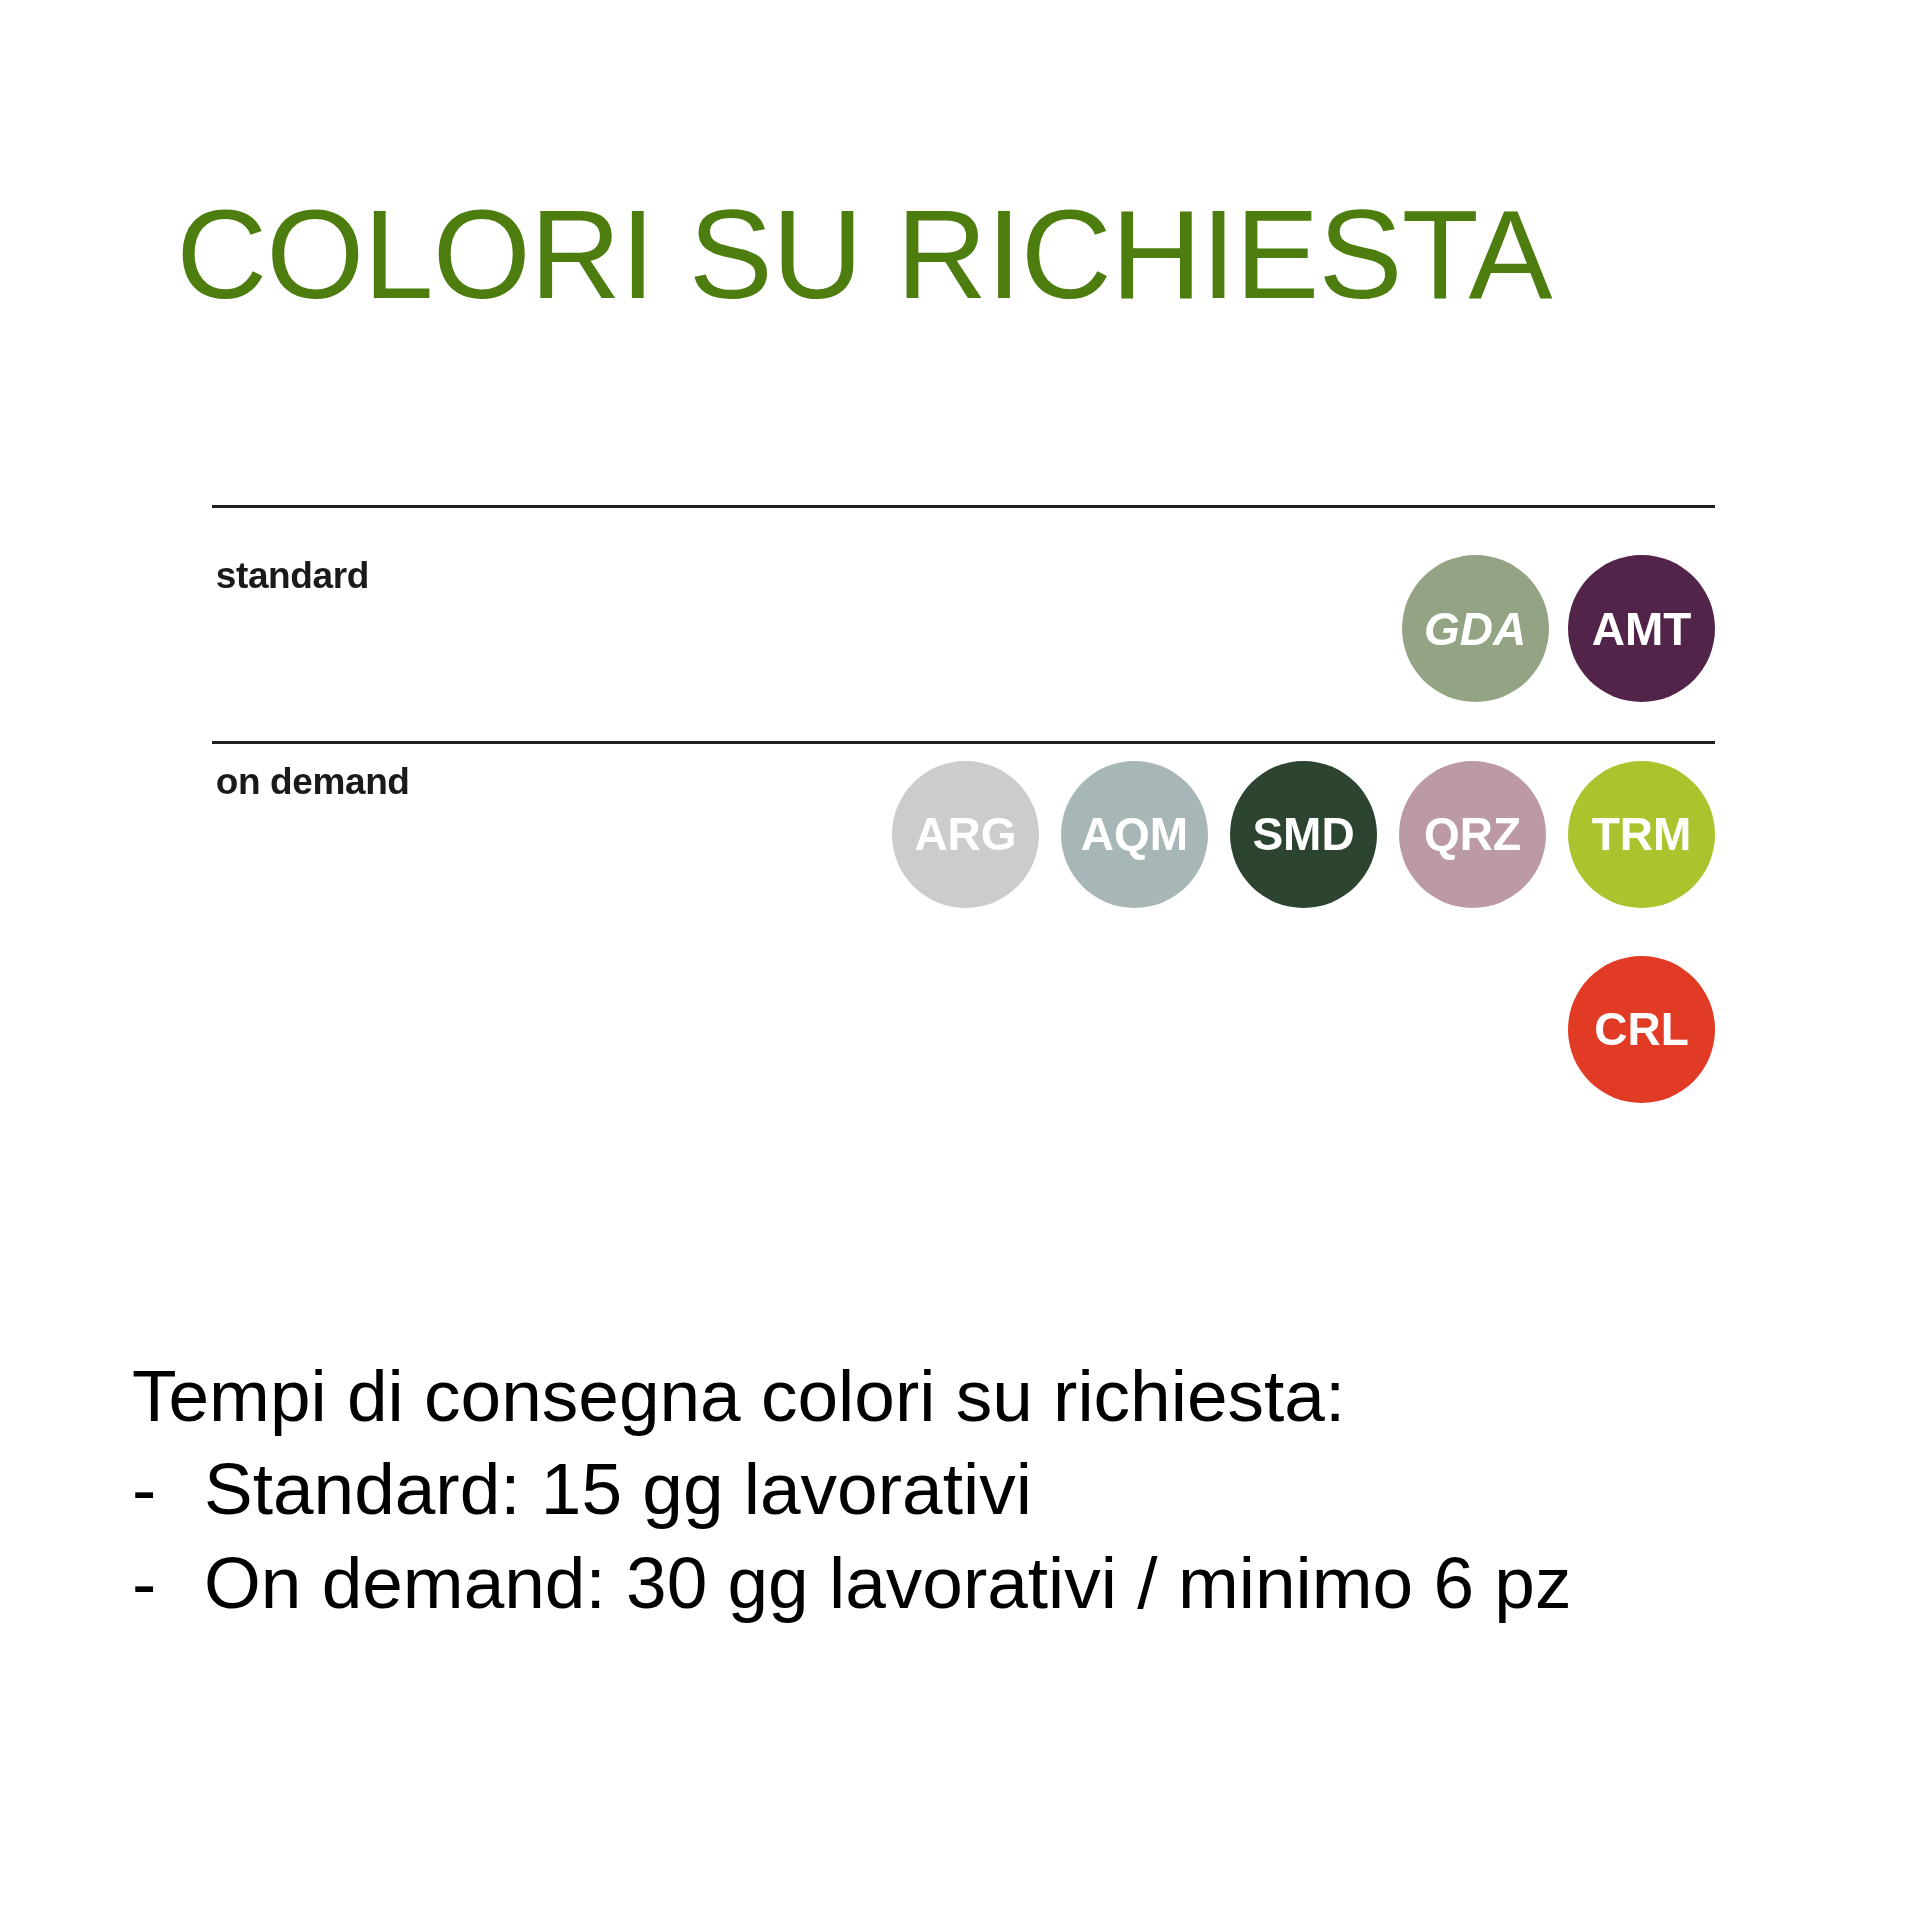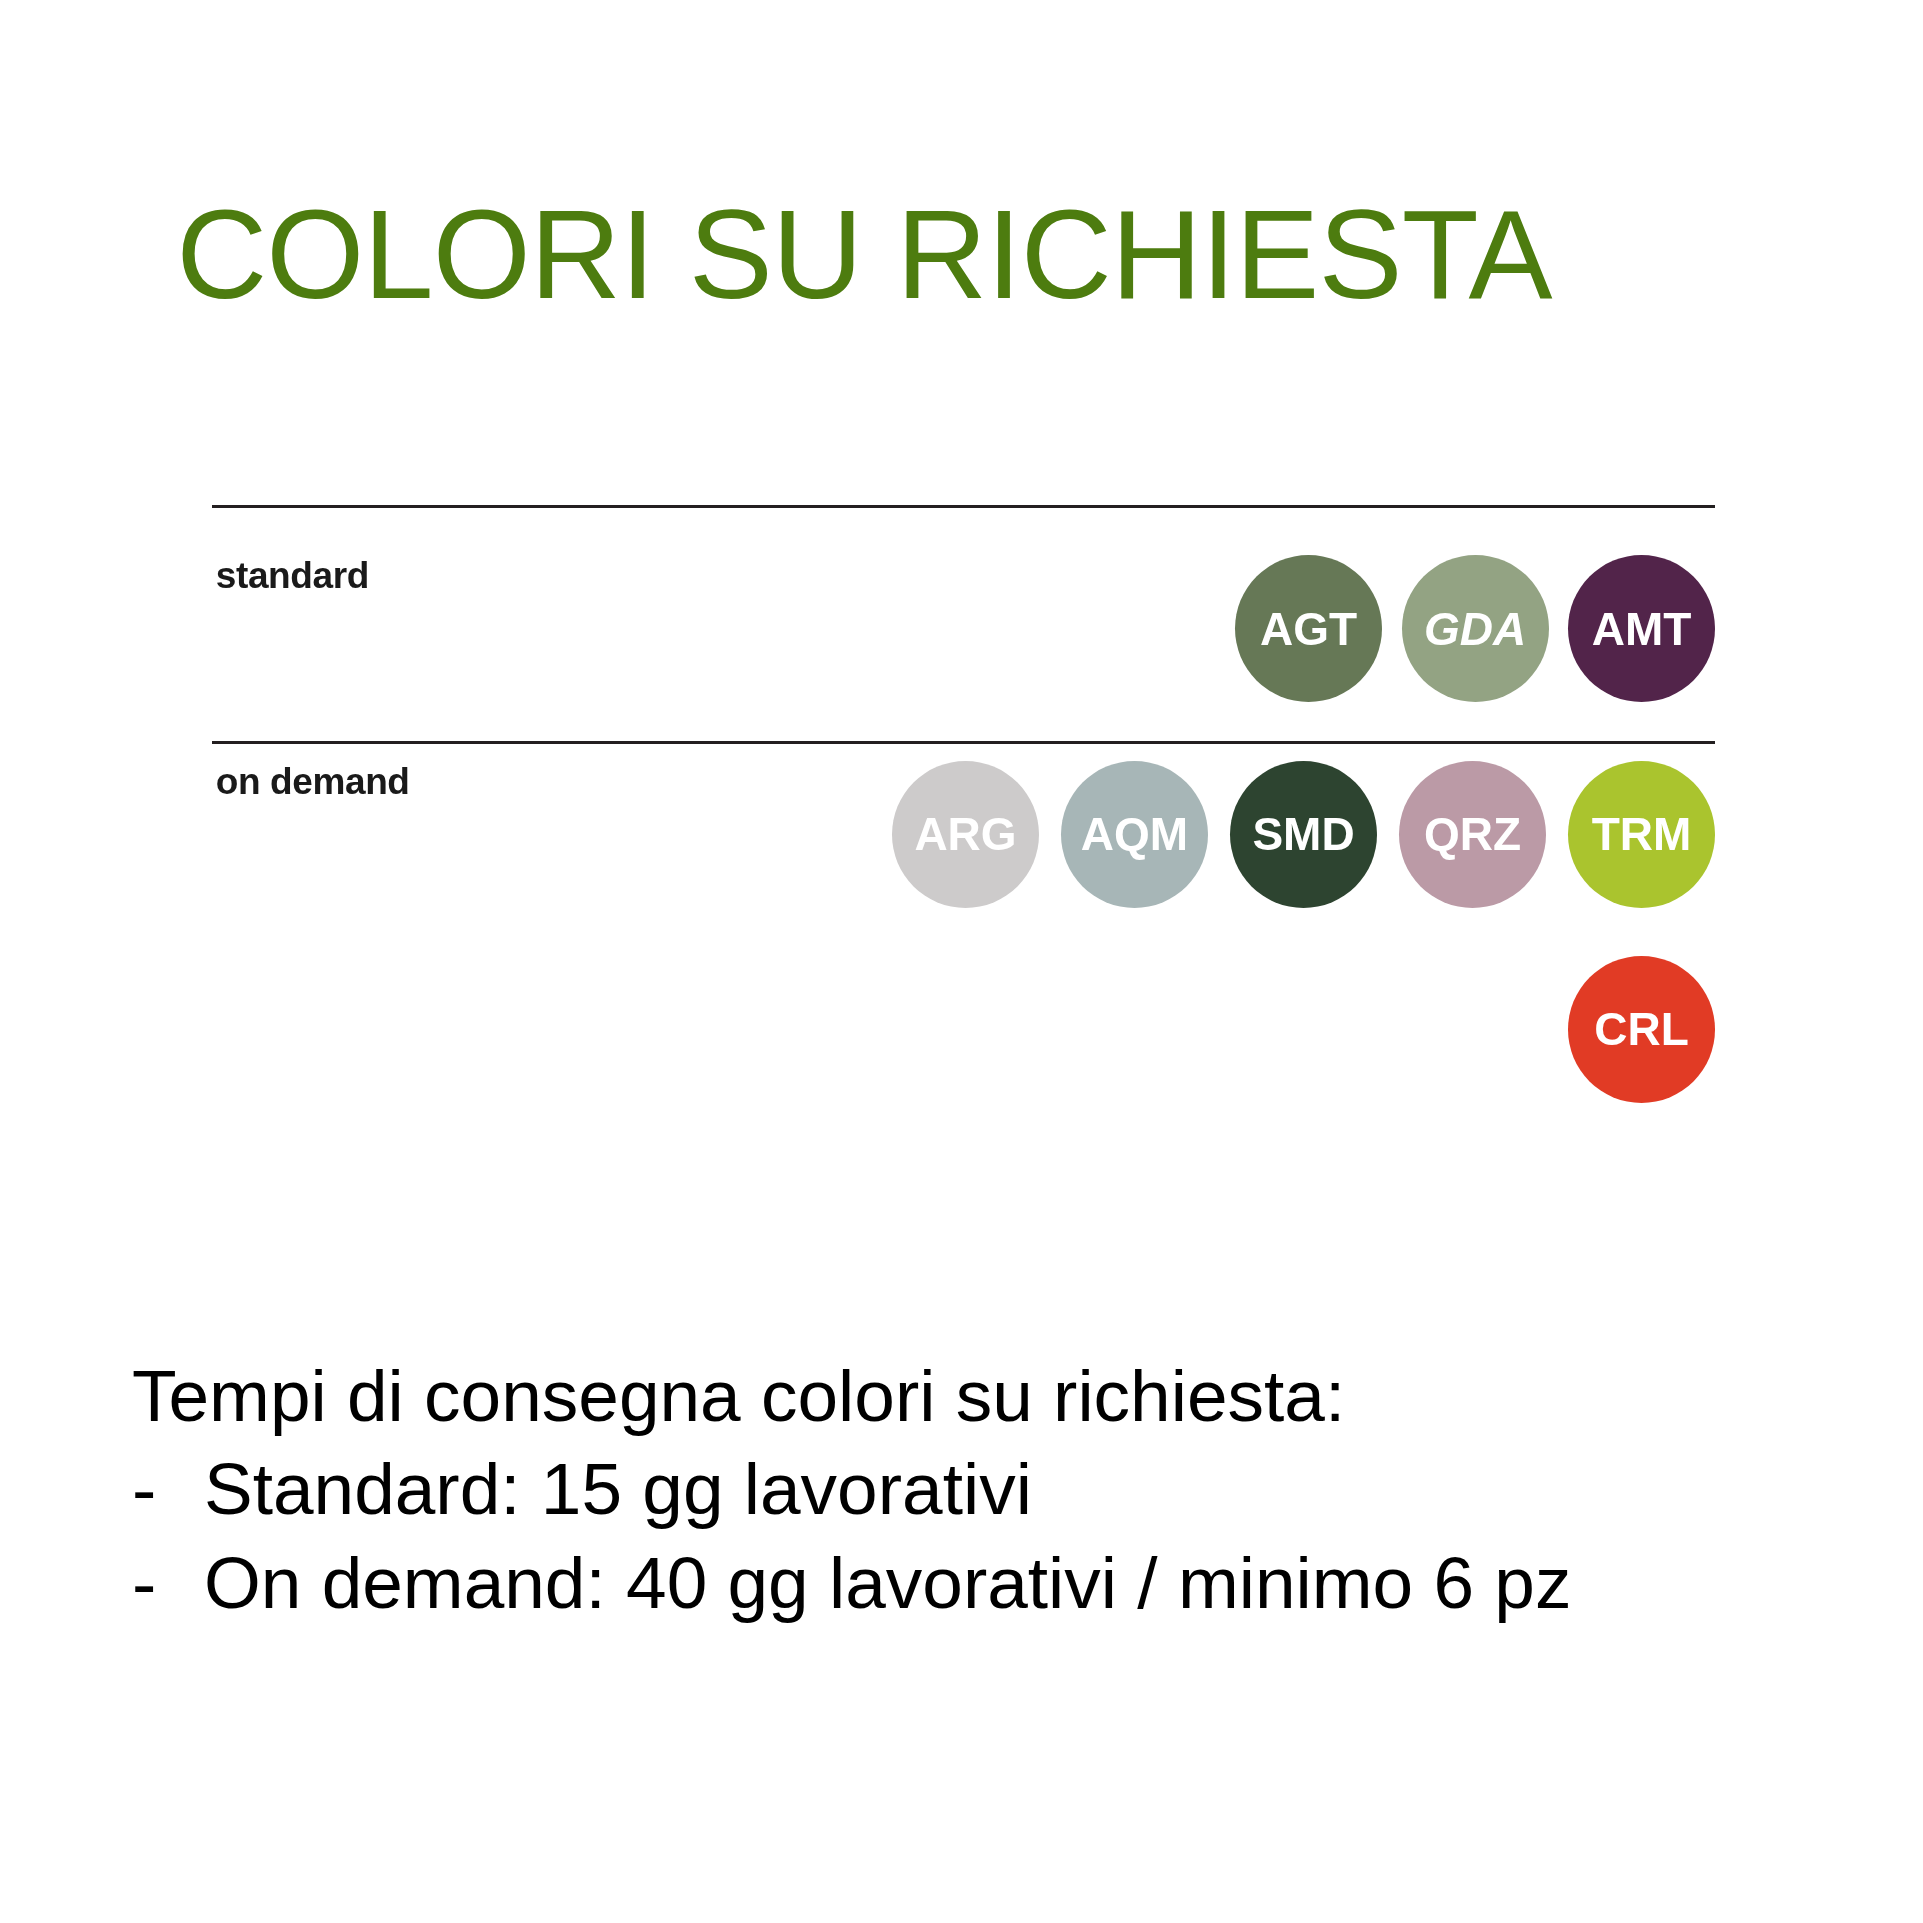--- a/index.html
+++ b/index.html
@@ -131,21 +131,20 @@
 
 <div class="page-title">COLORI SU RICHIESTA</div>
 
 <div class="swatch-table">
 
   <div class="rule"></div>
 
   <div class="swatch-row row-standard">
     <div class="row-label">standard</div>
     <div class="chips">
-      <div class="chip" style="background-color: rgb(102, 120, 86);">AGT</div>
       <div class="chip" style="background-color: rgb(147, 163, 131); font-style: italic;">GDA</div>
       <div class="chip" style="background-color: rgb(82, 36, 74);">AMT</div>
     </div>
   </div>
 
   <div class="rule"></div>
 
   <div class="ondemand-block">
     <div class="swatch-row row-ondemand">
       <div class="row-label">on demand</div>
@@ -169,16 +168,16 @@
 <div class="notes">
   <div class="notes-heading">Tempi di consegna colori su richiesta:</div>
 
   <div class="note-item">
     <span class="note-bullet">-</span>
     <span class="note-text">Standard: 15 gg lavorativi</span>
   </div>
 
   <div class="note-item">
     <span class="note-bullet">-</span>
-    <span class="note-text">On demand: 40 gg lavorativi / minimo 6 pz</span>
+    <span class="note-text">On demand: 30 gg lavorativi / minimo 6 pz</span>
   </div>
 </div>
 
 
 </body></html>

